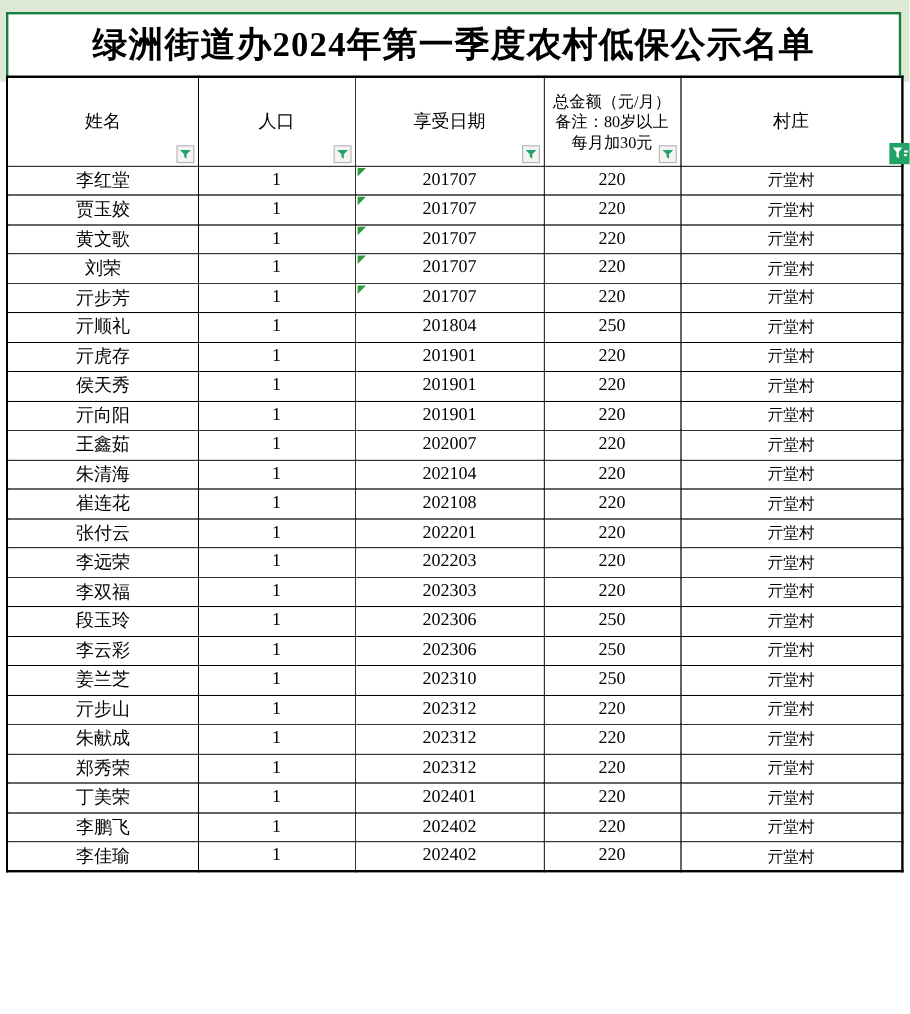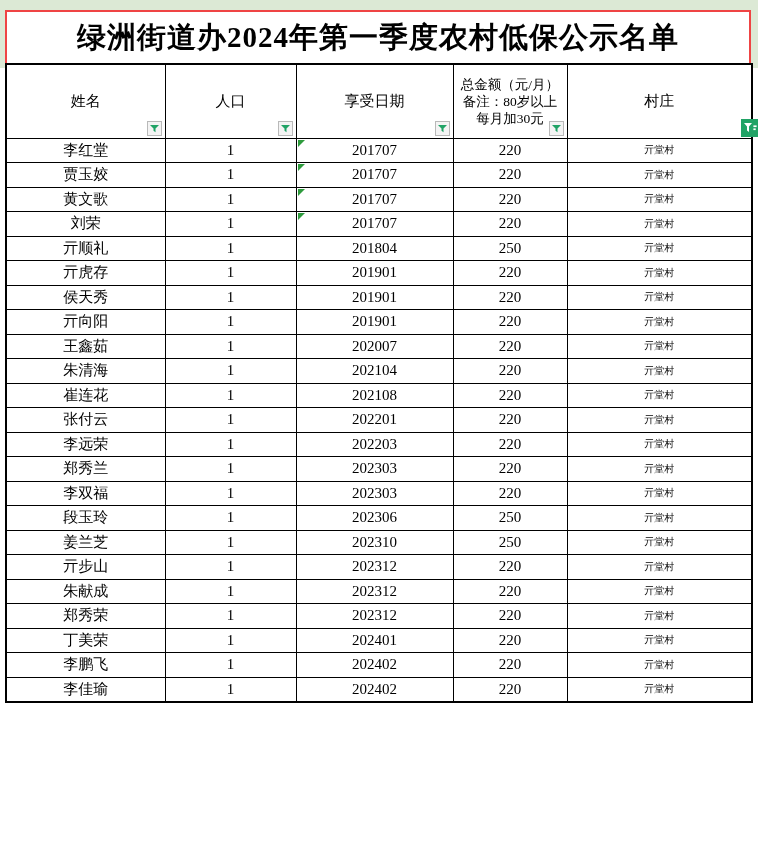--- a/index.html
+++ b/index.html
@@ -17,21 +17,21 @@
     width: 758px; height: 68px;
     background: #dce9d5;
   }
   .sheet {
     position: absolute;
     top: 10px; left: 5px;
     width: 746px;
   }
   .title-cell {
     height: 55px;
-    border: 2px solid #ef4444;
+    border: 2px solid #15803d;
     background: #fff;
     display: flex;
     align-items: center;
     justify-content: center;
     font-size: 29px;
     font-weight: bold;
     letter-spacing: 1px;
     white-space: nowrap;
   }
   table.grid {
@@ -55,21 +55,21 @@
     height: 74px;
     font-weight: normal;
     font-size: 15px;
     margin-left: 28px;
   }
   .amount-head { font-size: 13.5px; line-height: 17px; }
   .grid tbody td {
     height: 24.5px;
     font-size: 15px;
   }
-  .grid tbody td.c-village { font-size: 10px; }
+  .grid tbody td.c-village { font-size: 13px; }
   .filter-btn {
     position: absolute;
     right: 3px; bottom: 2px;
     width: 15px; height: 15px;
     background: #f4f4f4;
     border: 1px solid #b9b9b9;
     display: flex;
     align-items: center;
     justify-content: center;
     cursor: pointer;
@@ -180,20 +180,27 @@
           <td class="c-village"><span>亓堂村</span></td>
         </tr>
         <tr>
           <td class="c-name"><span>刘荣</span></td>
           <td class="c-population"><span>1</span></td>
           <td class="c-date"><span class="err-tri"></span><span>201707</span></td>
           <td class="c-amount"><span>220</span></td>
           <td class="c-village"><span>亓堂村</span></td>
         </tr>
         <tr>
+          <td class="c-name"><span>亓步芳</span></td>
+          <td class="c-population"><span>1</span></td>
+          <td class="c-date"><span class="err-tri"></span><span>201707</span></td>
+          <td class="c-amount"><span>220</span></td>
+          <td class="c-village"><span>亓堂村</span></td>
+        </tr>
+        <tr>
           <td class="c-name"><span>亓顺礼</span></td>
           <td class="c-population"><span>1</span></td>
           <td class="c-date"><span>201804</span></td>
           <td class="c-amount"><span>250</span></td>
           <td class="c-village"><span>亓堂村</span></td>
         </tr>
         <tr>
           <td class="c-name"><span>亓虎存</span></td>
           <td class="c-population"><span>1</span></td>
           <td class="c-date"><span>201901</span></td>
@@ -243,35 +250,35 @@
           <td class="c-village"><span>亓堂村</span></td>
         </tr>
         <tr>
           <td class="c-name"><span>李远荣</span></td>
           <td class="c-population"><span>1</span></td>
           <td class="c-date"><span>202203</span></td>
           <td class="c-amount"><span>220</span></td>
           <td class="c-village"><span>亓堂村</span></td>
         </tr>
         <tr>
-          <td class="c-name"><span>郑秀兰</span></td>
+          <td class="c-name"><span>李双福</span></td>
           <td class="c-population"><span>1</span></td>
           <td class="c-date"><span>202303</span></td>
           <td class="c-amount"><span>220</span></td>
           <td class="c-village"><span>亓堂村</span></td>
         </tr>
         <tr>
-          <td class="c-name"><span>李双福</span></td>
-          <td class="c-population"><span>1</span></td>
-          <td class="c-date"><span>202303</span></td>
-          <td class="c-amount"><span>220</span></td>
-          <td class="c-village"><span>亓堂村</span></td>
-        </tr>
-        <tr>
           <td class="c-name"><span>段玉玲</span></td>
+          <td class="c-population"><span>1</span></td>
+          <td class="c-date"><span>202306</span></td>
+          <td class="c-amount"><span>250</span></td>
+          <td class="c-village"><span>亓堂村</span></td>
+        </tr>
+        <tr>
+          <td class="c-name"><span>李云彩</span></td>
           <td class="c-population"><span>1</span></td>
           <td class="c-date"><span>202306</span></td>
           <td class="c-amount"><span>250</span></td>
           <td class="c-village"><span>亓堂村</span></td>
         </tr>
         <tr>
           <td class="c-name"><span>姜兰芝</span></td>
           <td class="c-population"><span>1</span></td>
           <td class="c-date"><span>202310</span></td>
           <td class="c-amount"><span>250</span></td>

